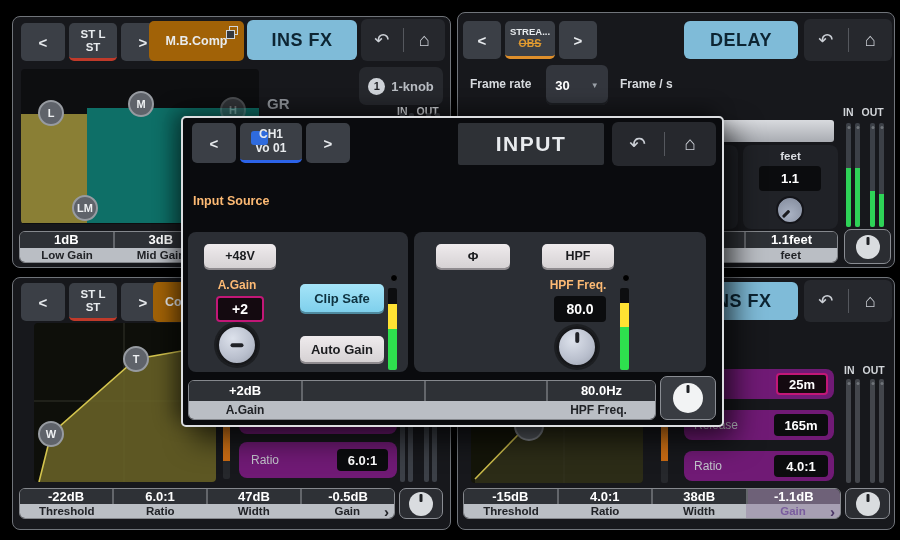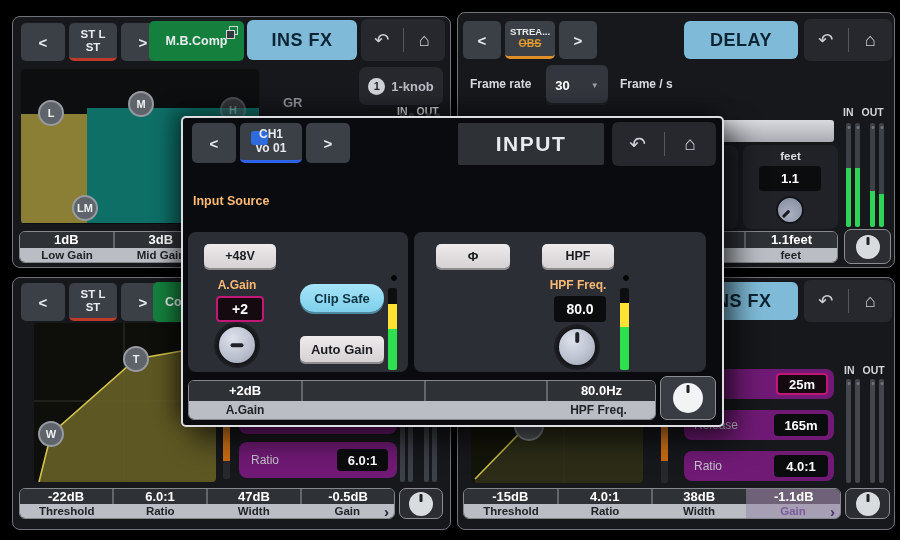--- a/index.html
+++ b/index.html
@@ -6,21 +6,21 @@
   #screen{position:relative;width:900px;height:540px;background:#000;overflow:hidden;
           font-family:"Liberation Sans",sans-serif;-webkit-font-smoothing:antialiased;}
   .abs{position:absolute;}
   .panel{position:absolute;background:#17181c;border:1px solid #70747a;border-radius:8px;}
   .hbtn{position:absolute;display:flex;align-items:center;justify-content:center;
         background:#3b3f46;color:#e8ebee;font-weight:700;border-radius:5px;font-size:15px;box-sizing:border-box;}
   .chbtn{flex-direction:column;font-size:11.5px;line-height:1.12;}
   .red-tab{border-bottom:3px solid #c03a2a;}
   .orange-tab{border-bottom:3px solid #df8f2b;}
   .blue-tab{border-bottom:3px solid #2c63e8;}
-  .insbtn{background:#15803d;font-size:12.5px;}
+  .insbtn{background:#a16207;font-size:12.5px;}
   .titleb{background:#7fbbd8;color:#0d2533;font-size:18px;letter-spacing:.5px;border-radius:6px;}
   .navg{position:absolute;background:#26282d;border-radius:6px;display:flex;align-items:center;color:#ccd0d6;}
   .navg .ic{flex:1;text-align:center;font-size:18px;cursor:pointer;}
   .navg .sep{width:1px;height:55%;background:#55585e;}
   .lightb{position:absolute;display:flex;align-items:center;justify-content:center;
           background:linear-gradient(#efebed,#d6d2d4);color:#1b1c1f;font-weight:700;font-size:12.5px;
           border-radius:5px;box-shadow:0 2px 0 #8f8b8f;}
   .cyanb{background:linear-gradient(#a5e4f8,#7fd0ec);color:#0e3240;box-shadow:0 2px 0 #4f8ba0;}
   .blackbox{position:absolute;background:#0b0c0e;border-radius:4px;color:#fff;font-weight:700;
             display:flex;align-items:center;justify-content:center;font-size:13px;box-sizing:border-box;}
@@ -107,21 +107,21 @@
       <div class="point" style="left:17px;top:31px;">L</div>
       <div class="point" style="left:107px;top:22px;">M</div>
       <div class="point" style="left:199px;top:28px;opacity:.45;">H</div>
       <div class="point" style="left:51px;top:126px;">LM</div>
     </div>
 
     <div class="oneknob" style="left:346px;top:50px;width:84px;height:38px;">
       <span class="badge">1</span>
       <span>1-knob</span>
     </div>
-    <div class="dimlabel" style="left:254px;top:78px;font-size:13px;color:#8f9399;font-weight:700;margin-left:16px;">GR</div>
+    <div class="dimlabel" style="left:254px;top:78px;font-size:15px;color:#8f9399;font-weight:700;">GR</div>
     <div class="abs" style="left:384px;top:88px;display:flex;gap:9px;color:#d3d6da;font-size:10.5px;font-weight:700;">
       <span>IN</span>
       <span>OUT</span>
     </div>
     <div class="meter" style="left:387px;top:96px;width:5px;height:26px;"></div>
     <div class="meter" style="left:396px;top:96px;width:5px;height:26px;"></div>
     <div class="meter" style="left:413px;top:96px;width:5px;height:26px;"></div>
     <div class="meter" style="left:422px;top:96px;width:5px;height:26px;"></div>
 
     <div class="footer" style="left:6px;top:214px;width:378px;height:32px;">
@@ -360,21 +360,21 @@
       <div class="ic" style="font-size:19px;">⌂</div>
     </div>
 
     <div class="label" style="left:10px;top:76px;font-size:12.5px;">Input Source</div>
 
     <div class="section" style="left:5px;top:114px;width:220px;height:140px;">
       <div class="lightb" style="left:16px;top:12px;width:72px;height:24px;">+48V</div>
       <div class="label" style="left:16px;top:46px;width:66px;text-align:center;font-size:12px;position:absolute;">A.Gain</div>
       <div class="blackbox" style="left:28px;top:64px;width:48px;height:26px;border:2px solid #c21777;background:#140a10;font-size:14px;">+2</div>
       <div class="bigknob tick-h" style="left:28px;top:92px;width:42px;height:42px;"></div>
-      <div class="lightb cyanb" style="left:112px;top:52px;width:84px;height:28px;font-size:13px;border-radius:14px;">Clip Safe</div>
+      <div class="lightb cyanb" style="left:112px;top:52px;width:84px;height:28px;font-size:13px;">Clip Safe</div>
       <div class="lightb" style="left:112px;top:104px;width:84px;height:26px;font-size:13px;">Auto Gain</div>
       <div class="abs" style="left:202px;top:42px;width:6px;height:6px;border-radius:50%;background:#000;border:1px solid #33353a;"></div>
       <div class="abs" style="left:200px;top:56px;width:9px;height:82px;border-radius:2px;background:linear-gradient(to bottom,#0d0e10 0 20%,#ffe233 20% 50%,#2ee04e 50% 100%);"></div>
     </div>
 
     <div class="section" style="left:231px;top:114px;width:292px;height:140px;">
       <div class="lightb" style="left:22px;top:12px;width:74px;height:24px;font-size:13px;">Φ</div>
       <div class="lightb" style="left:128px;top:12px;width:72px;height:24px;">HPF</div>
       <div class="label" style="left:124px;top:46px;width:80px;text-align:center;font-size:12px;position:absolute;">HPF Freq.</div>
       <div class="blackbox" style="left:140px;top:64px;width:52px;height:26px;font-size:14px;">80.0</div>

